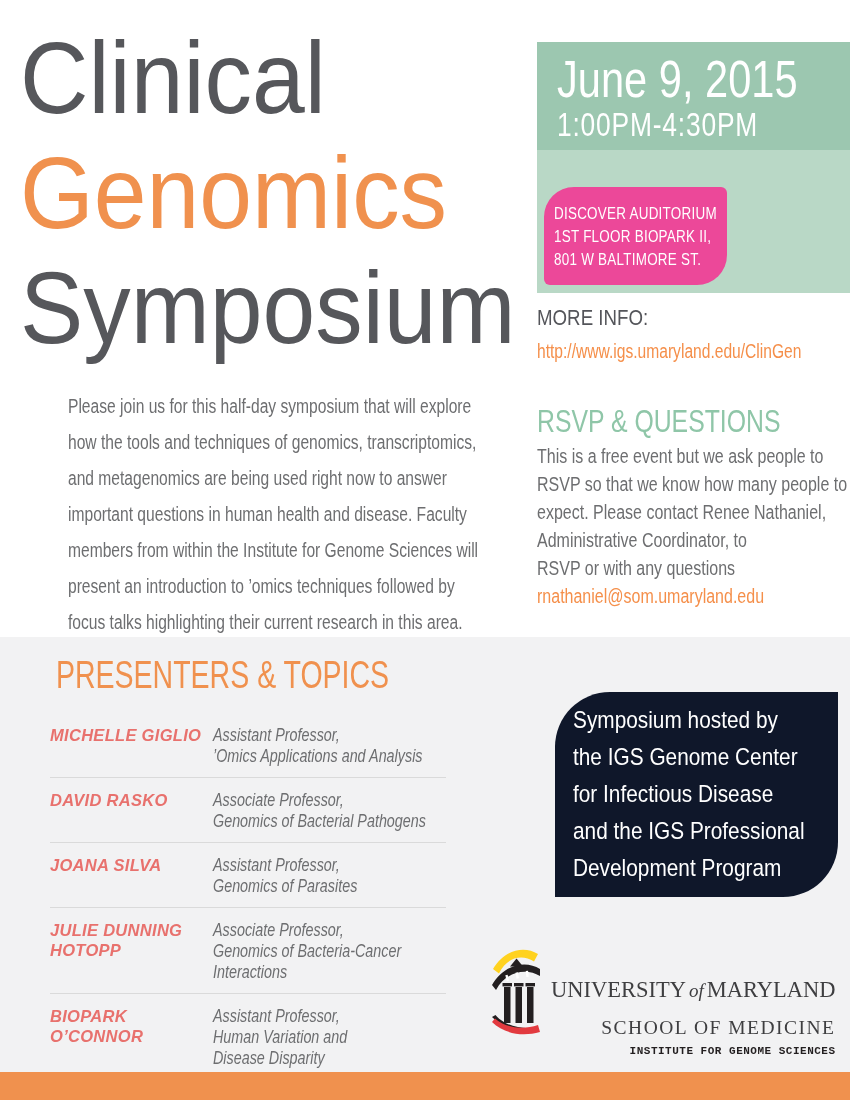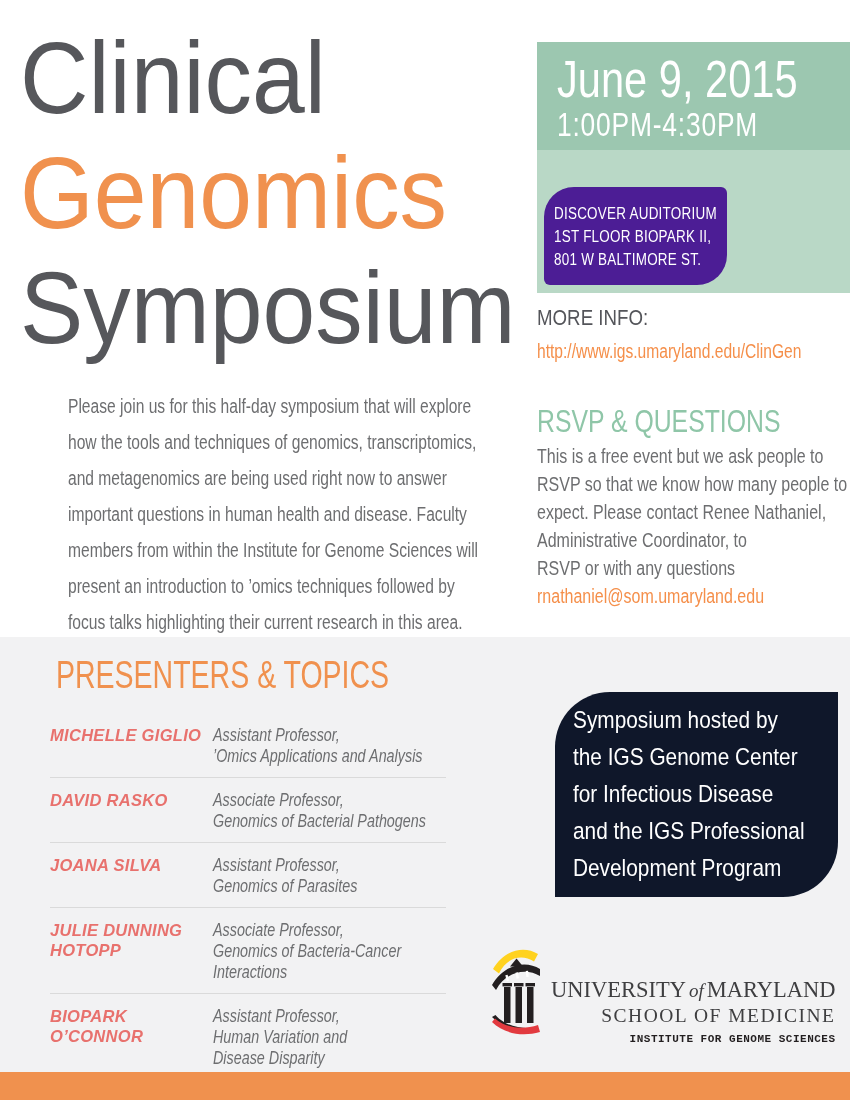--- a/index.html
+++ b/index.html
@@ -15,21 +15,21 @@
   .title .line { display:block; transform:scaleX(.93); transform-origin:0 0; white-space:nowrap; }
   .title .genomics { color:#F0914E; }
 
   
   .event-box { position:absolute; left:537px; top:42px; width:321px; }
   .event-header { height:108px; background:#9CC7B0; padding:10px 0 0 20px; }
   .event-date { font-size:52px; line-height:54px; color:#fff; transform:scaleX(.8); }
   .event-time { font-size:33px; line-height:38px; color:#fff; letter-spacing:1px; transform:scaleX(.8); }
   .event-lower { height:143px; background:#B9D8C6; position:relative; }
   .venue-box { position:absolute; left:7px; top:37px; width:183px; height:98px;
-    background:#4c1d95; border-radius:30px 6px 30px 6px; padding:15px 0 0 10px; }
+    background:#ec4899; border-radius:30px 6px 30px 6px; padding:15px 0 0 10px; }
   .venue-text { font-size:16px; line-height:23px; letter-spacing:.3px; color:#fff;
     white-space:pre-line; transform:scaleX(.84); transform-origin:0 0; width:210px; }
 
   
   .more-info { position:absolute; left:537px; top:305px; }
   .more-label { font-size:22px; line-height:26px; color:#54555A; transform:scaleX(.85); }
   .more-url { display:block; margin-top:8px; font-size:20px; line-height:24px; color:#F58F4A;
     text-decoration:none; transform:scaleX(.78); transform-origin:0 0; white-space:nowrap; }
 
   
@@ -65,21 +65,21 @@
     transform:scaleX(.85); transform-origin:0 0; width:310px; }
 
   
   .logo { position:absolute; left:490px; top:944px; display:flex;text-align:right; }
   .logo-mark { width:52px; height:92px; flex:none; }
   .logo-text { margin-left:9px; padding-top:33px; }
   .logo-line1 { font-family:"Liberation Serif", serif; font-size:22.5px; line-height:26px;
     color:#3E3E40; white-space:nowrap; }
   .logo-line1 .of { font-style:italic; font-size:19px; margin:0 3px; }
   .logo-line2 { font-family:"Liberation Serif", serif; font-size:19.5px; line-height:23px;
-    letter-spacing:1.5px; color:#3E3E40; white-space:nowrap; }
+    letter-spacing:1.5px; color:#3E3E40; white-space:nowrap;margin-top:12px; }
   .logo-line3 { font-size:11px; line-height:19px; font-weight:700; letter-spacing:.5px;
     color:#231F20; margin-top:3px; white-space:nowrap;font-family:Liberation Mono, monospace; }
 
   .bottom-bar { position:absolute; left:0; bottom:0; width:850px; height:28px; background:#F0914E; }
 </style>
 </head>
 <body>
 
 <div class="page">
 

